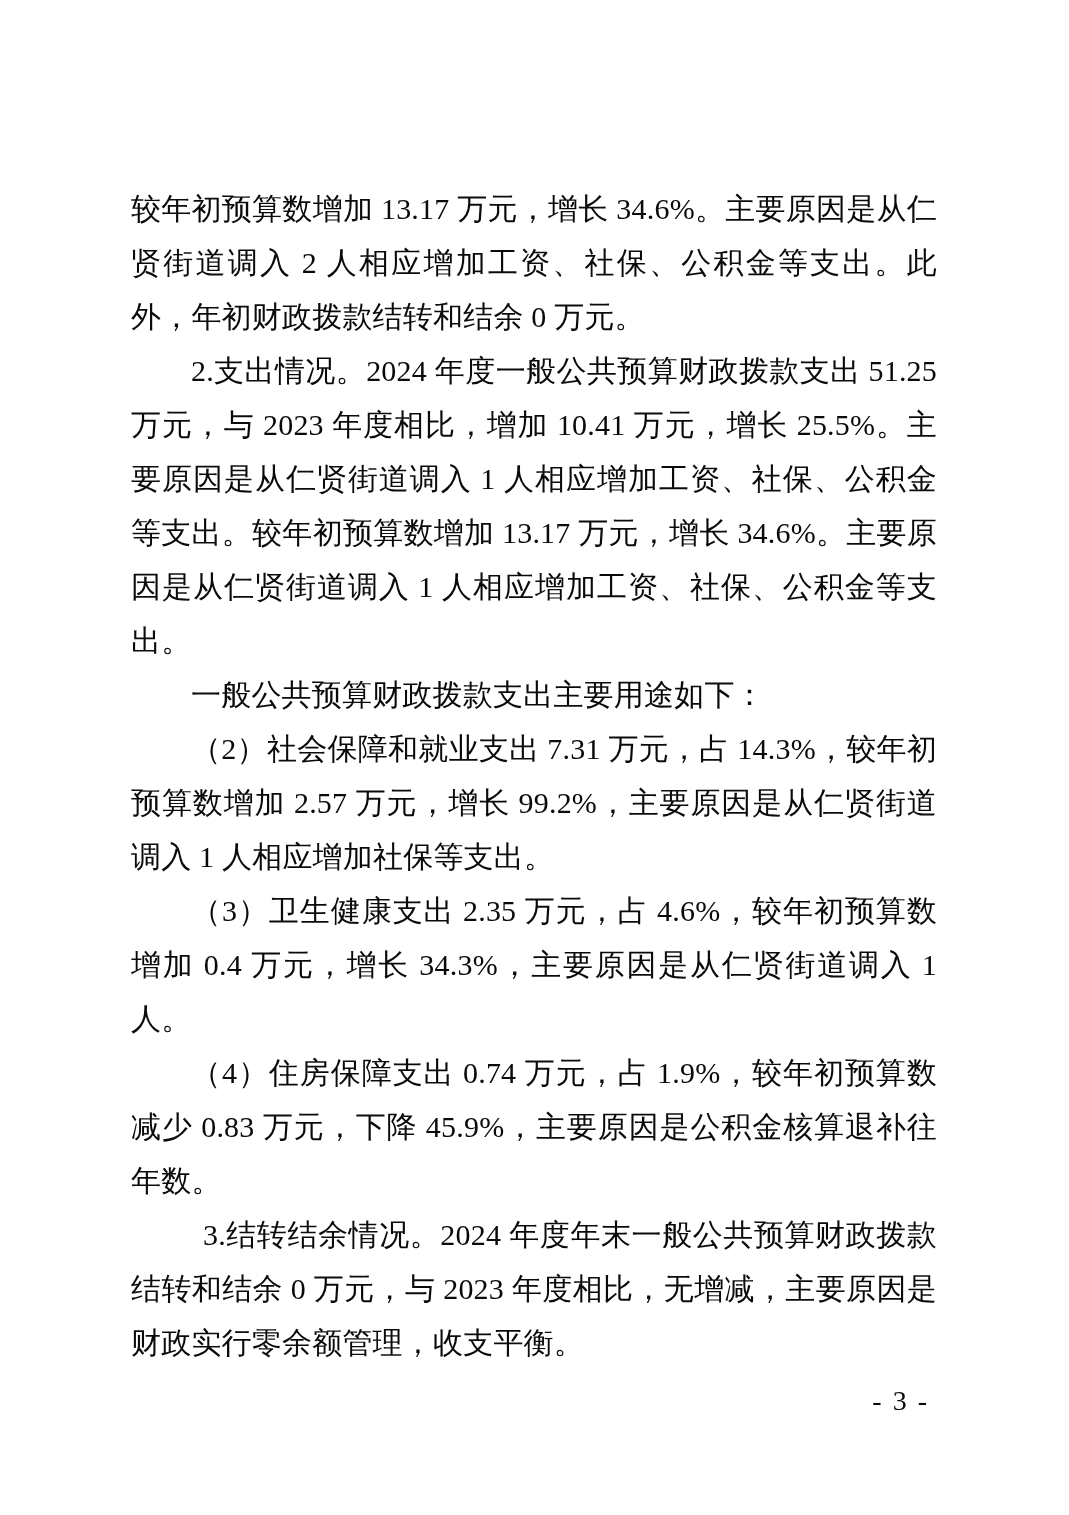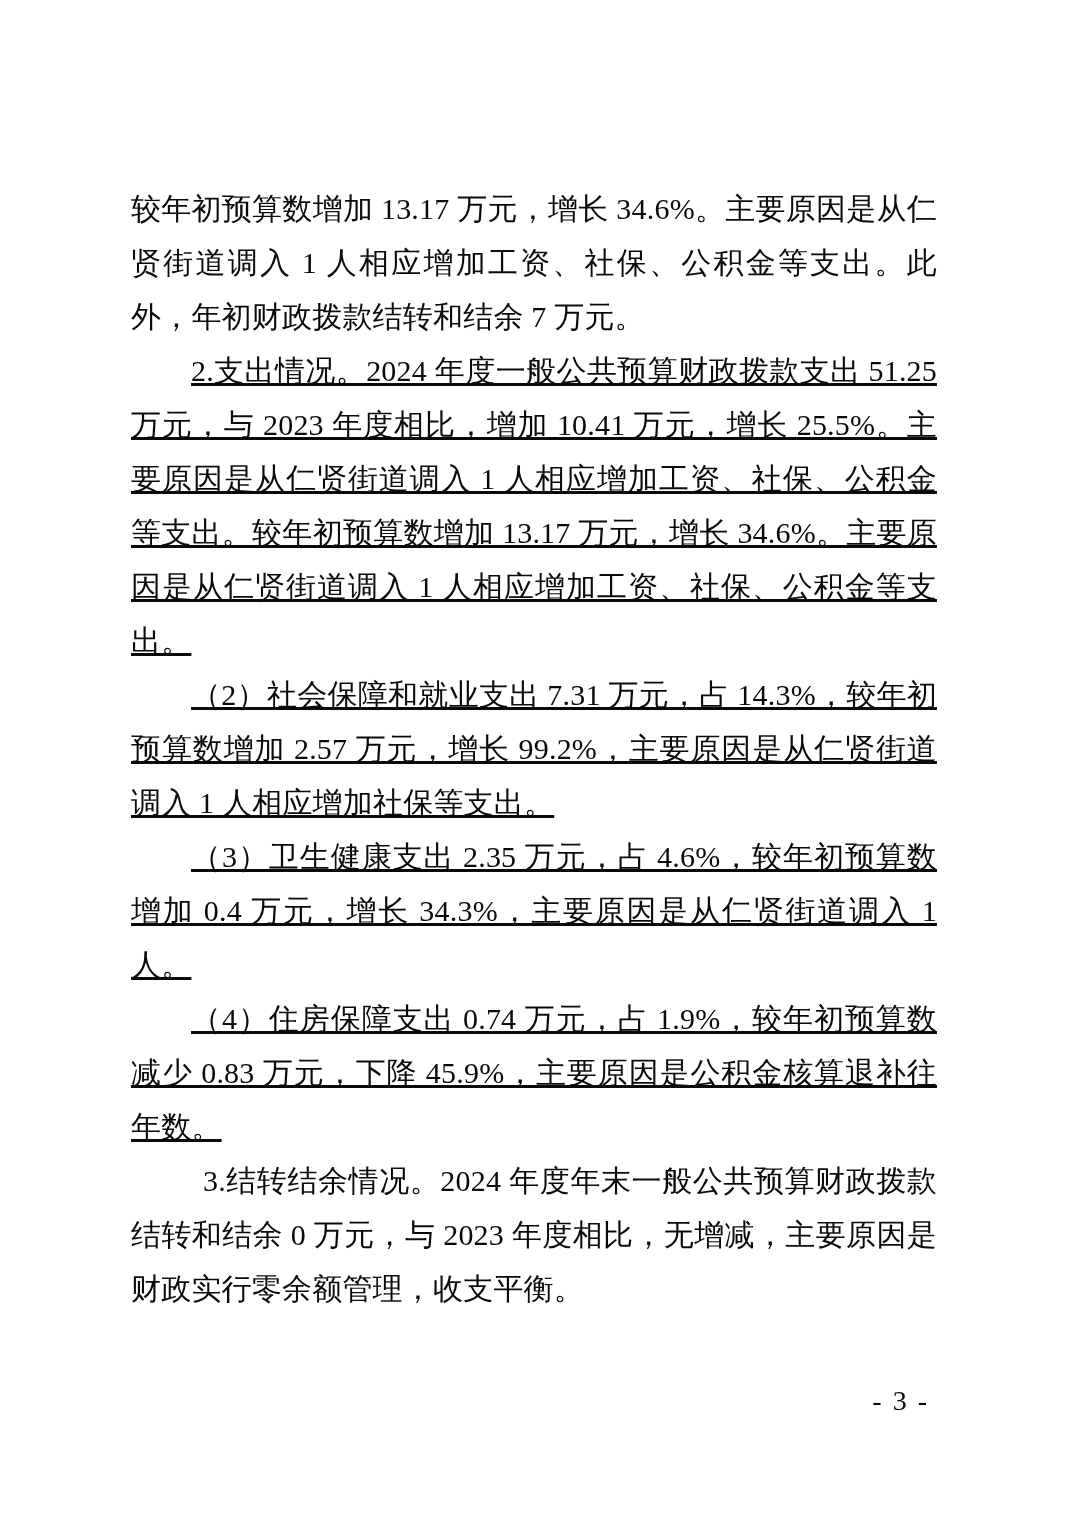--- a/index.html
+++ b/index.html
@@ -25,39 +25,40 @@
     line-height: 54px;
     text-align: justify;
     text-justify: inter-ideograph;
     letter-spacing: 0.2px;
   }
   .content p {
     margin: 0;
     padding: 0;
   }
   .indent-0 { text-indent: 0; }
-  .indent-2 { text-indent: 2em; text-decoration: underline; }
+  .indent-2 { text-indent: 2em; }
   .indent-25 { text-indent: 2.4em; }
   .page-number {
     position: absolute;
     top: 1386px;
     right: 140px;
     font-size: 28px;
     line-height: 30px;
     letter-spacing: 2px;
     color: #0a0a0a;
   }
 </style>
 </head>
 <body>
 
 <div class="page">
   <div class="content">
-    <p class="indent-0">较年初预算数增加 13.17 万元，增长 34.6%。主要原因是从仁贤街道调入 1 人相应增加工资、社保、公积金等支出。此外，年初财政拨款结转和结余 7 万元。</p>
+    <p class="indent-0">较年初预算数增加 13.17 万元，增长 34.6%。主要原因是从仁贤街道调入 2 人相应增加工资、社保、公积金等支出。此外，年初财政拨款结转和结余 0 万元。</p>
     <p class="indent-2">2.支出情况。2024 年度一般公共预算财政拨款支出 51.25 万元，与 2023 年度相比，增加 10.41 万元，增长 25.5%。主要原因是从仁贤街道调入 1 人相应增加工资、社保、公积金等支出。较年初预算数增加 13.17 万元，增长 34.6%。主要原因是从仁贤街道调入 1 人相应增加工资、社保、公积金等支出。</p>
+    <p class="indent-2">一般公共预算财政拨款支出主要用途如下：</p>
     <p class="indent-2">（2）社会保障和就业支出 7.31 万元，占 14.3%，较年初预算数增加 2.57 万元，增长 99.2%，主要原因是从仁贤街道调入 1 人相应增加社保等支出。</p>
     <p class="indent-2">（3）卫生健康支出 2.35 万元，占 4.6%，较年初预算数增加 0.4 万元，增长 34.3%，主要原因是从仁贤街道调入 1 人。</p>
     <p class="indent-2">（4）住房保障支出 0.74 万元，占 1.9%，较年初预算数减少 0.83 万元，下降 45.9%，主要原因是公积金核算退补往年数。</p>
     <p class="indent-25">3.结转结余情况。2024 年度年末一般公共预算财政拨款结转和结余 0 万元，与 2023 年度相比，无增减，主要原因是财政实行零余额管理，收支平衡。</p>
   </div>
 
   <div class="page-number">- 3 -</div>
 </div>
 
 </body></html>

